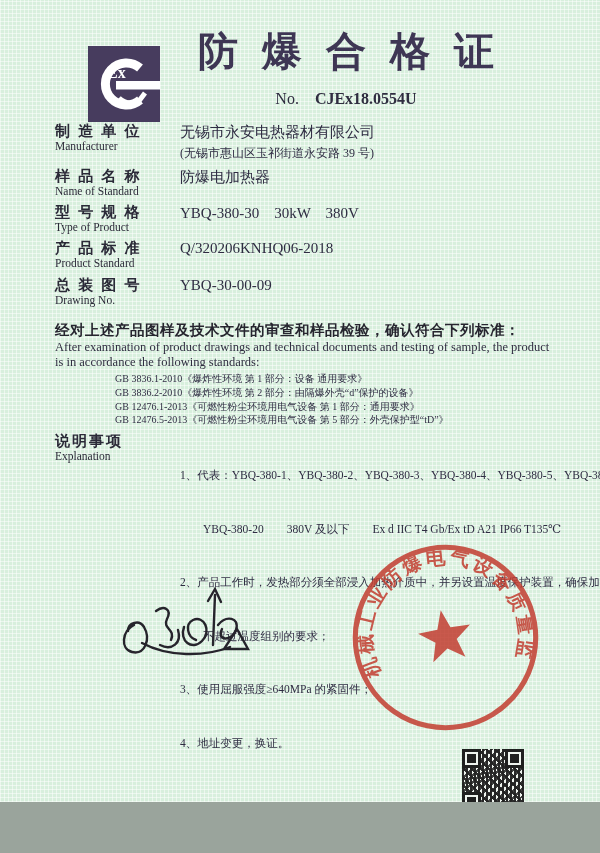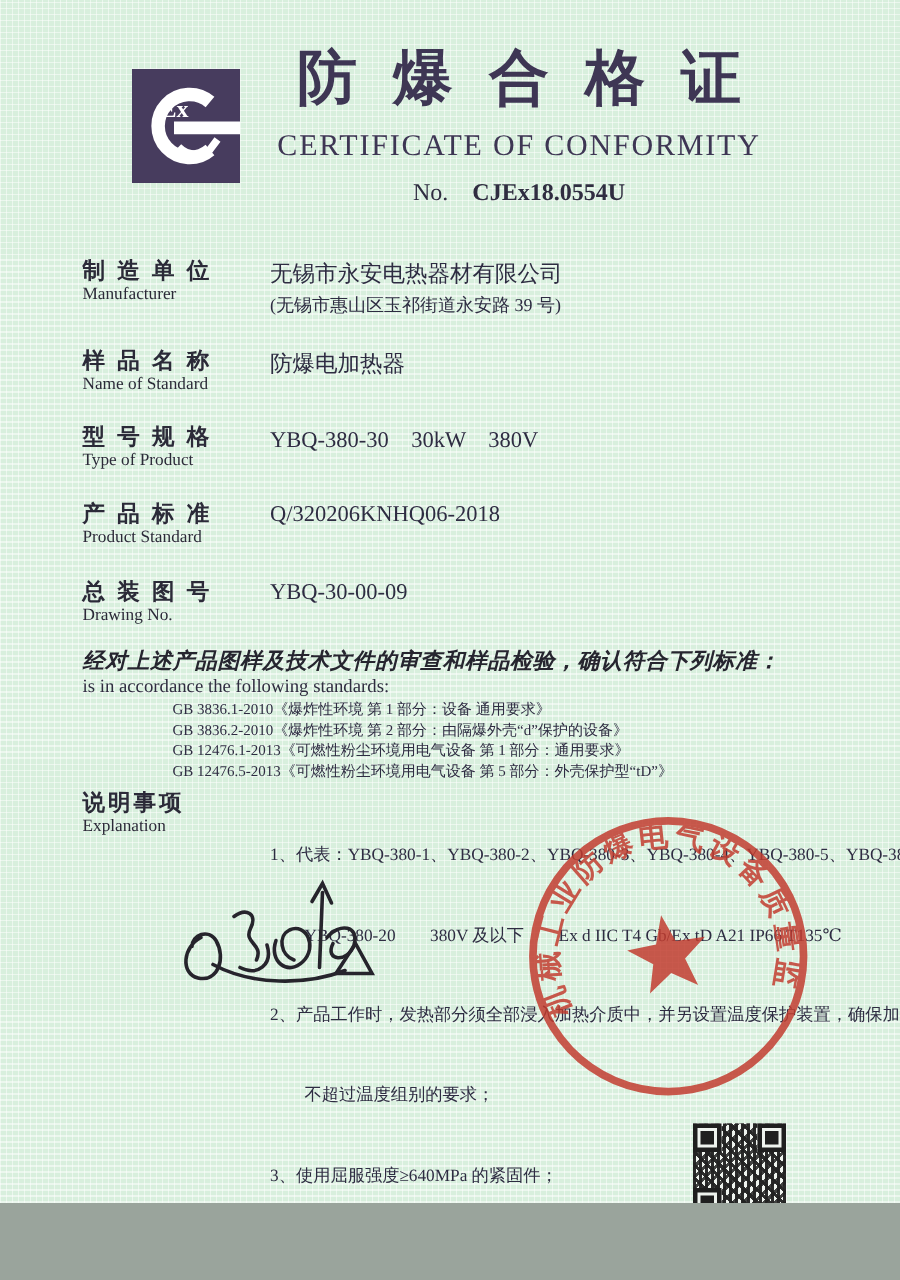--- a/index.html
+++ b/index.html
@@ -15,30 +15,30 @@
   
   .logo{position:absolute;left:88px;top:46px;width:72px;height:76px;}
   header{padding-top:24px;margin-left:112px;width:468px;text-align:center;}
   .title-zh{font-size:40px;font-weight:bold;letter-spacing:24px;margin-right:-24px;
     color:#3e3654;font-family:"Liberation Serif",serif;display:inline-block;}
   .title-en{font-size:20px;letter-spacing:1.2px;color:#3e3654;margin-top:7px;}
   .cert-no{font-size:16px;margin-top:11px;color:#2f2d40;}
   .cert-no .num{margin-left:16px;font-weight:bold;}
   
   .content{padding:14px 38px 0 55px;}
-  .frow{display:flex;margin-bottom:5px;margin-top:20px;}
+  .frow{display:flex;margin-bottom:5px;}
   .flabel{width:125px;flex:none;}
   .lz{font-size:15px;font-weight:bold;font-family:"Liberation Sans",sans-serif;
       letter-spacing:2px;color:#2b2a38;line-height:1.2;}
   .le{font-size:11.5px;line-height:1.15;color:#2b2a38;}
   .fval{font-size:15px;padding-top:1px;color:#2e2c42;}
   .fval .sub{font-size:12px;margin-top:3px;}
   
   .exam-zh{font-family:"Liberation Sans",sans-serif;font-weight:bold;font-size:14.5px;
-    letter-spacing:.5px;margin-top:14px;color:#26252f;font-style:italic;}
+    letter-spacing:.5px;margin-top:14px;color:#26252f;}
   .exam-en{font-size:12.5px;line-height:1.22;}
   .std-list{margin-top:2px;}
   .std{font-size:10px;margin-left:60px;line-height:1.36;color:#2e2c42;}
   
   .exp{display:flex;margin-top:5px;}
   .exp-lines{font-size:11.5px;line-height:1.55;white-space:pre;color:#2e2c42;}
   
   .signature{position:absolute;left:118px;top:583px;}
   .stamp{position:absolute;left:343px;top:535px;width:205px;height:205px;
     transform:rotate(-10deg);opacity:.84;pointer-events:none;}
@@ -62,21 +62,20 @@
       <rect width="72" height="76" fill="#473c5e"></rect>
       <path d="M52,22 A21,21 0 1 0 52,54" stroke="#ffffff" stroke-width="9" fill="none"></path>
       <rect x="28" y="35" width="44" height="8.5" fill="#ffffff"></rect>
       <path d="M31,52 Q39,60 51,55 L57,47" stroke="#ffffff" stroke-width="5" fill="none"></path>
       <text x="19" y="32" fill="#ffffff" font-size="16" font-weight="bold" font-family="Liberation Serif, serif">Ex</text>
     </svg>
   </div>
 
   <header>
     <div><span class="title-zh">防爆合格证</span></div>
-    <div class="title-en">CERTIFICATE OF CONFORMITY</div>
     <div class="cert-no">
       <span>No.</span><span class="num">CJEx18.0554U</span>
     </div>
   </header>
 
   <main class="content">
 
     <div class="frow">
       <div class="flabel">
           <div class="lz">制 造 单 位</div>
@@ -110,20 +109,21 @@
     </div>
     <div class="frow">
       <div class="flabel">
           <div class="lz">总 装 图 号</div>
         <div class="le">Drawing No.</div>
         </div>
       <div class="fval">YBQ-30-00-09</div>
     </div>
 
     <div class="exam-zh">经对上述产品图样及技术文件的审查和样品检验，确认符合下列标准：</div>
+    <div class="exam-en">After examination of product drawings and technical documents and testing of sample, the product</div>
     <div class="exam-en">is in accordance the following standards:</div>
     <div class="std-list">
       <div class="std">GB 3836.1-2010《爆炸性环境 第 1 部分：设备 通用要求》</div>
       <div class="std">GB 3836.2-2010《爆炸性环境 第 2 部分：由隔爆外壳“d”保护的设备》</div>
       <div class="std">GB 12476.1-2013《可燃性粉尘环境用电气设备 第 1 部分：通用要求》</div>
       <div class="std">GB 12476.5-2013《可燃性粉尘环境用电气设备 第 5 部分：外壳保护型“tD”》</div>
     </div>
 
     <div class="exp">
       <div class="flabel">

